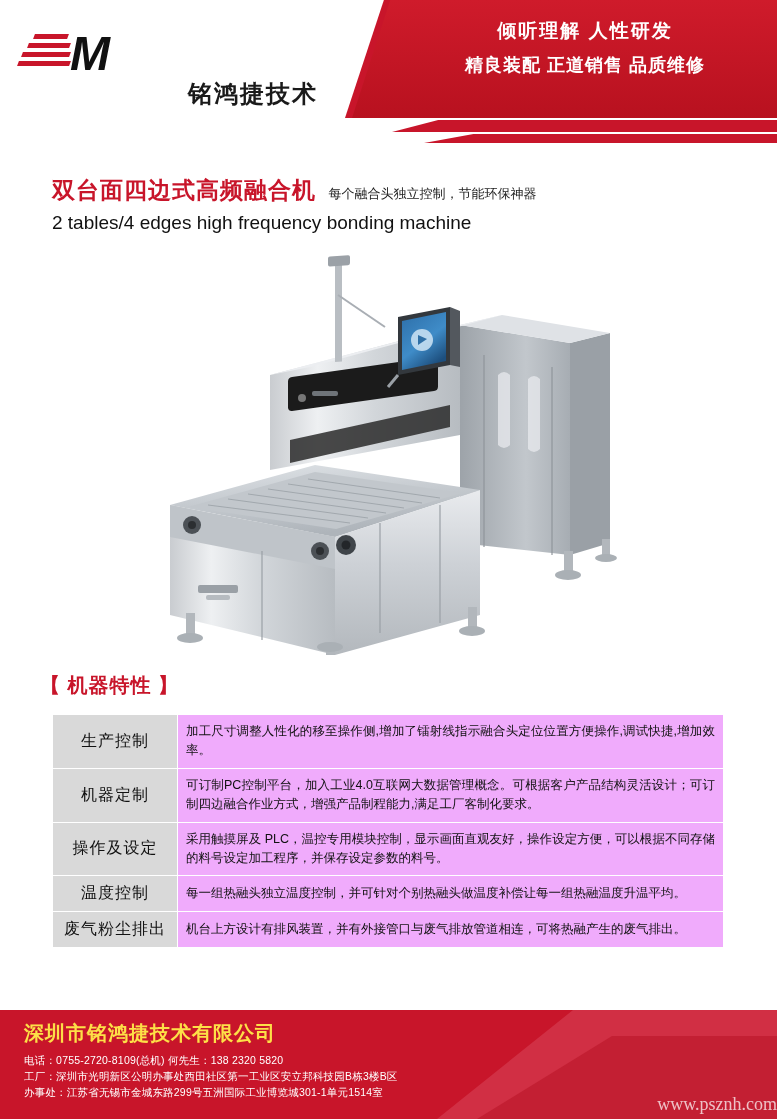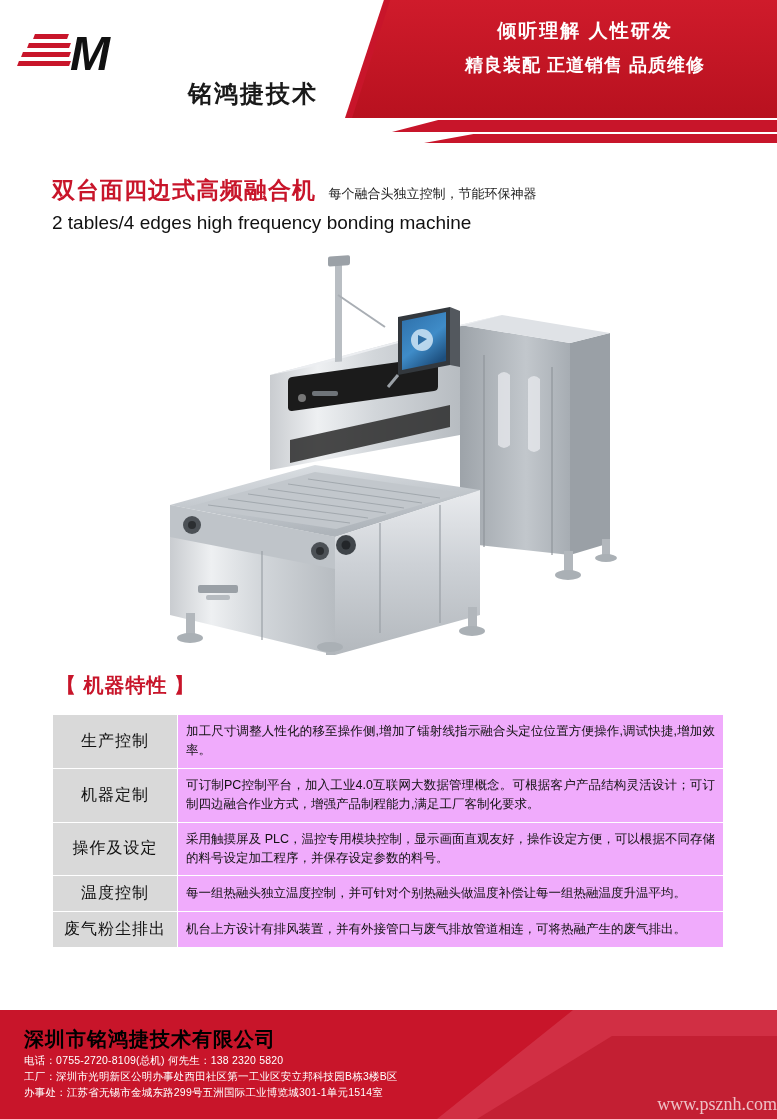--- a/index.html
+++ b/index.html
@@ -181,21 +181,20 @@
 
   
   .features-title {
     position: absolute;
     left: 40px;
     top: 672px;
     font-size: 20px;
     font-weight: bold;
     color: #c8152a;
     letter-spacing: 1px;
-    margin-left: 16px;
   }
   .features-table {
     position: absolute;
     left: 52px;
     top: 714px;
     width: 672px;
     border-collapse: collapse;
     table-layout: fixed;
   }
   .features-table td {
@@ -245,24 +244,24 @@
     top: 26px;
     width: 300px;
     height: 83px;
     background: #b50f22;
     clip-path: polygon(45% 0, 100% 0, 100% 100%, 0 100%);
     opacity: 0.5;
   }
   .footer-company {
     position: absolute;
     left: 24px;
-    top: 16px;
+    top: 10px;
     font-size: 20px;
     font-weight: bold;
-    color: #000000;
+    color: #fde047;
     letter-spacing: 1px;
   }
   .footer-lines {
     position: absolute;
     left: 24px;
     top: 42px;
     color: #ffffff;
     font-size: 10.5px;
     line-height: 16px;
     letter-spacing: 0.2px;

